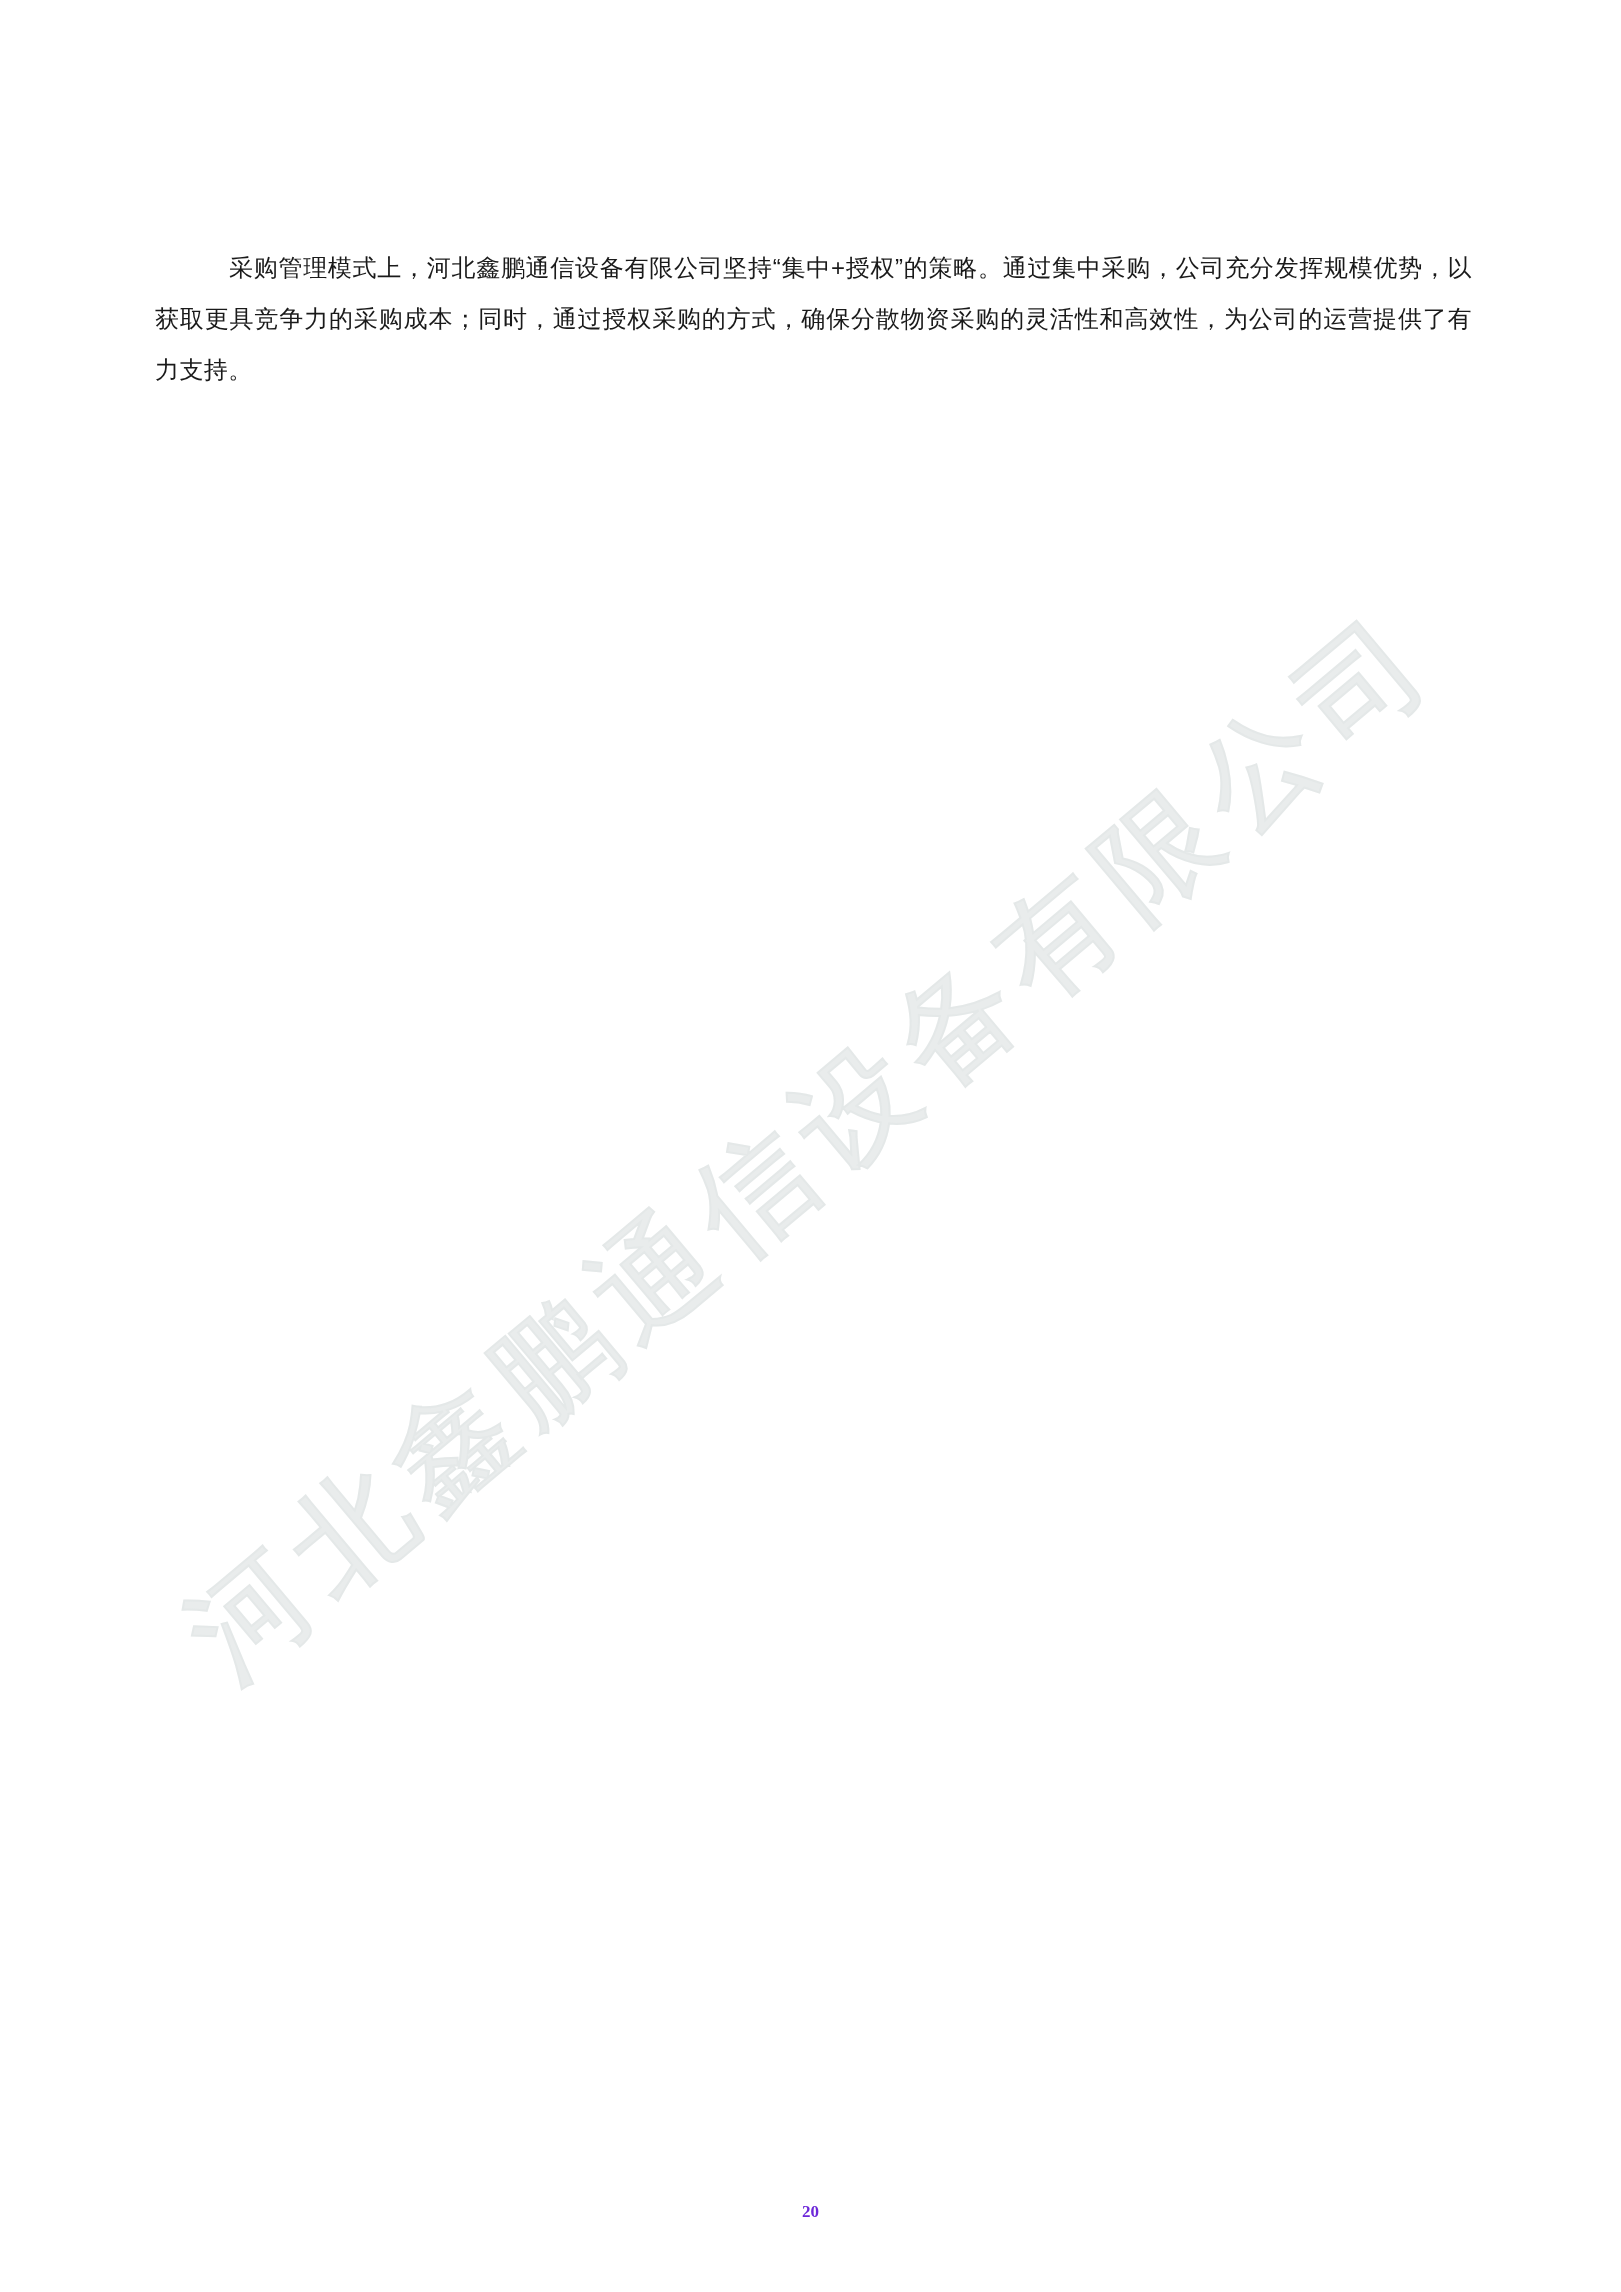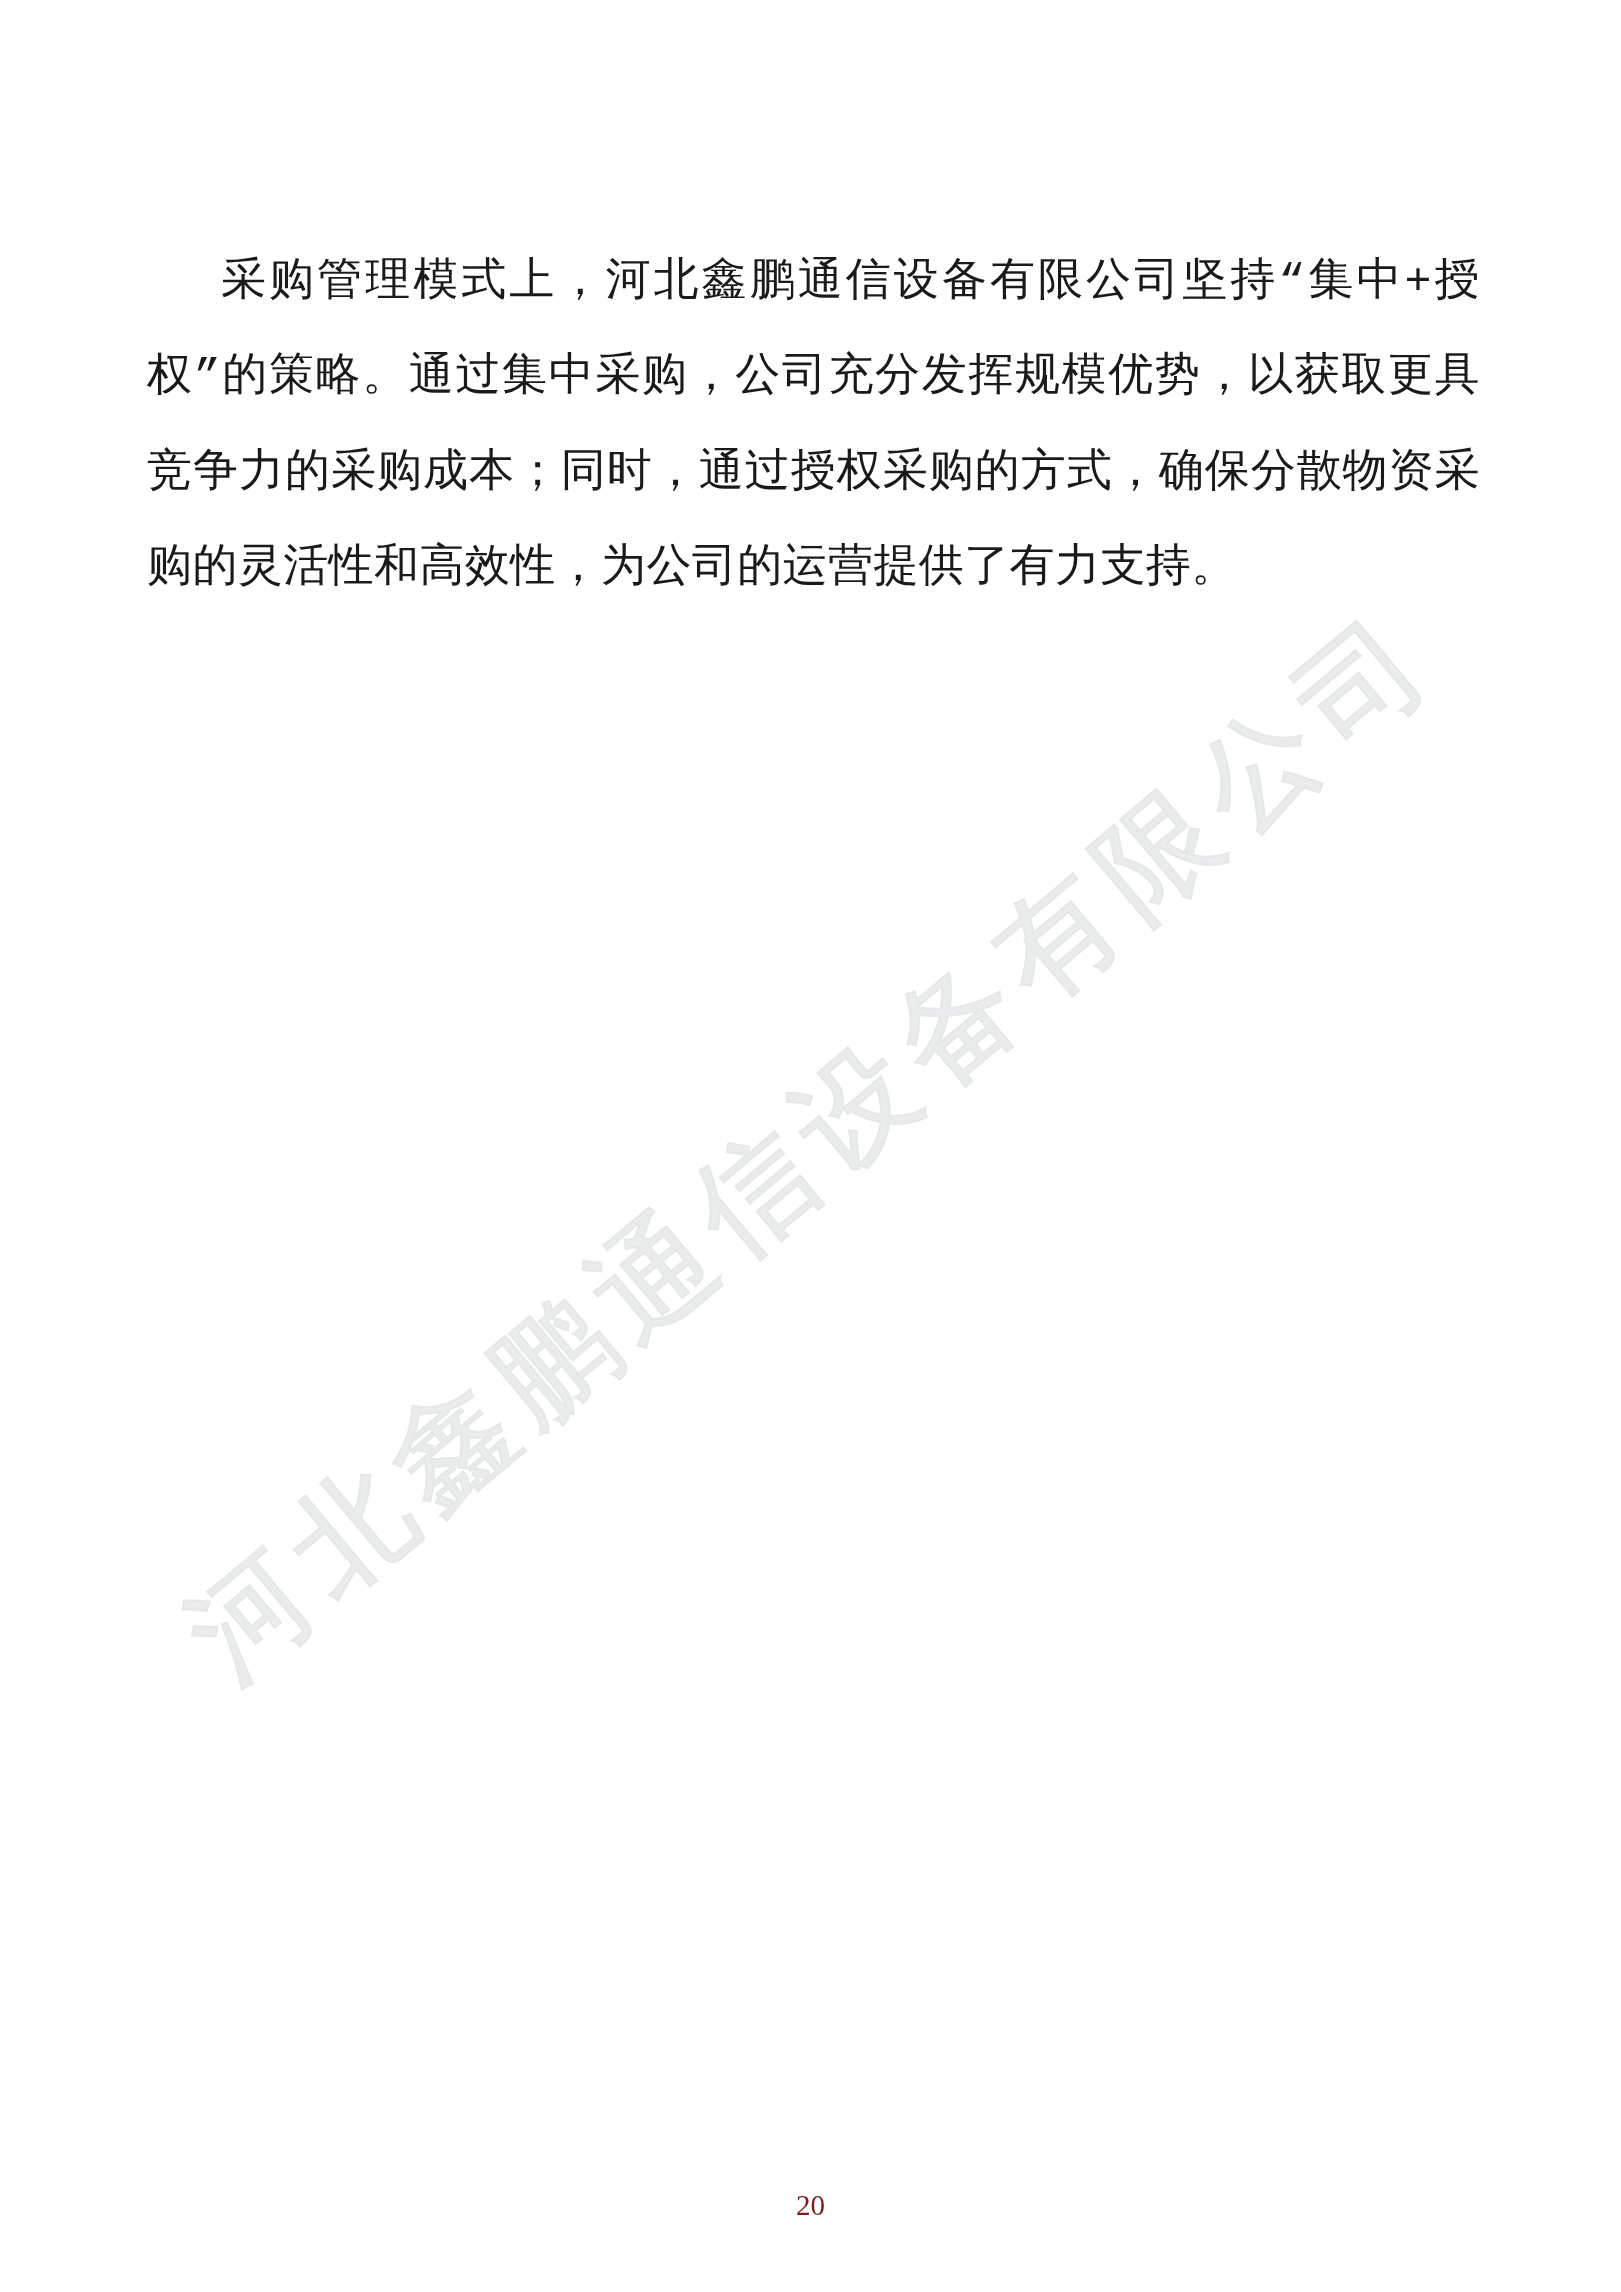--- a/index.html
+++ b/index.html
@@ -16,29 +16,29 @@
     font-family: "Liberation Serif", serif;
   }
   .content {
     position: absolute;
     left: 147px;
     top: 235px;
     width: 1333px;
     z-index: 2;
   }
   .body-paragraph {
-    font-family: Liberation Mono, monospace;
-    font-size: 45px;
+    font-family: Liberation Sans, sans-serif;
+    font-size: 24px;
     line-height: 2.12;
     color: #1a1a1a;
     text-align: justify;
     text-justify: inter-ideograph;
     text-indent: 74px;
     letter-spacing: 0.4px;
-    margin: 0;
+    margin: 8px;
   }
   .watermark {
     position: absolute;
     left: 50%;
     top: 50%;
     transform: translate(-50%, -50%) rotate(-40deg);
     font-family: "Liberation Serif", serif;
     font-size: 118px;
     letter-spacing: 13.7px;
     color: #e9ecec;
@@ -51,22 +51,23 @@
   .footer {
     position: absolute;
     left: 0;
     right: 0;
     bottom: 71px;
     text-align: center;
     z-index: 2;
   }
   .page-number {
     font-family: "Liberation Serif", serif;
-    font-size: 29px;
-    color: #7f1d1d;
+    font-size: 17px;
+    color: #6d28d9;
+    font-weight: bold;
   }
 </style>
 </head>
 <body>
 
 <div class="page">
 
   <div class="watermark">河北鑫鹏通信设备有限公司</div>
 
   <div class="content">

